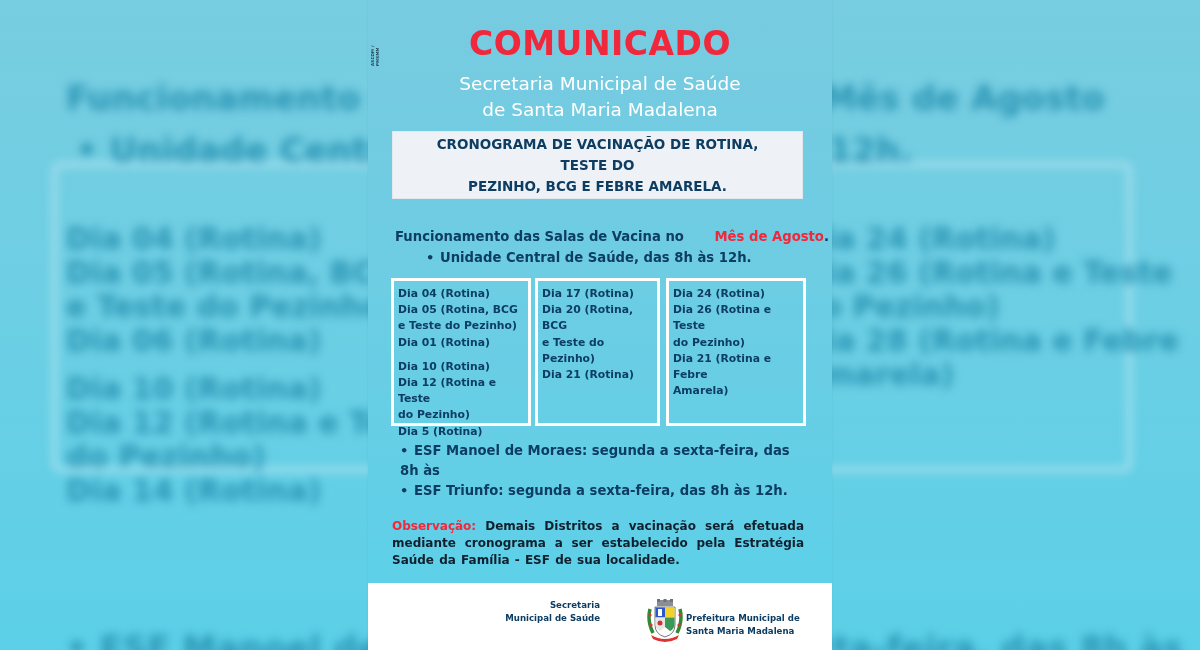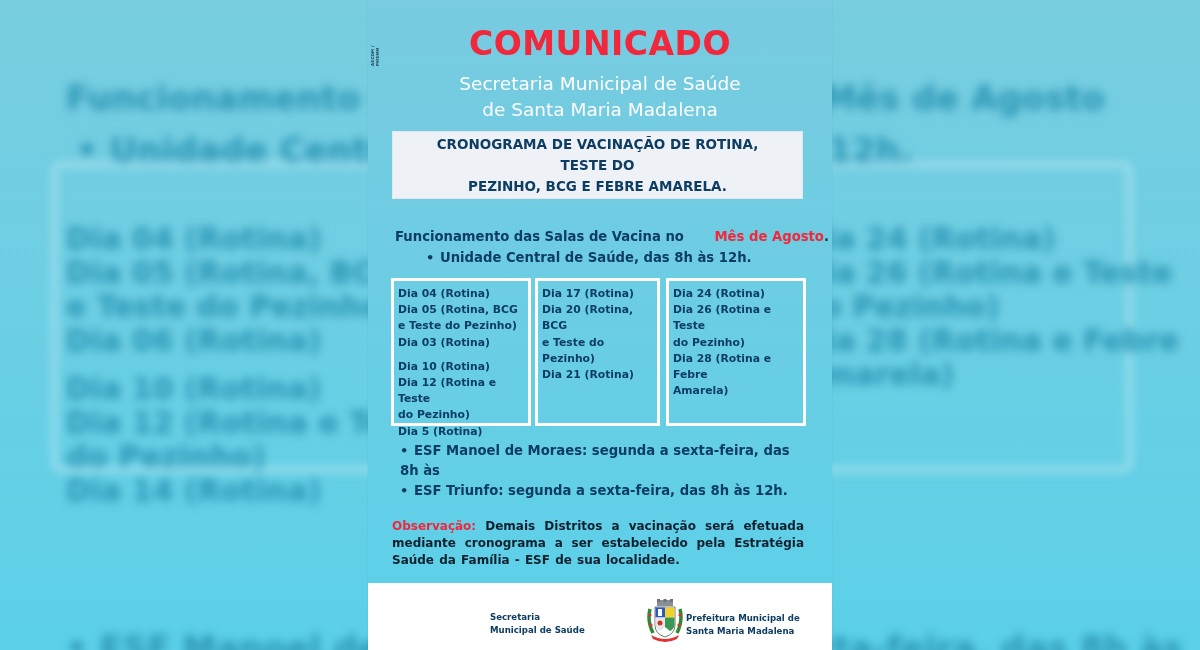--- a/index.html
+++ b/index.html
@@ -151,23 +151,23 @@
     .obs .label { color: #f1273c; }
 
     .footer {
       position: absolute;
       left: 0; top: 583px;
       width: 464px; height: 67px;
       background: #ffffff;
     }
     .footer .sec {
       position: absolute;
-      left: 122px; top: 28px;
+      left: 122px; top: 16px;
       width: 110px;
-      text-align: left;
+      text-align: right;
       font-weight: bold;
       font-size: 8.6px;
       line-height: 12.5px;
       color: #0d3d62;
     }
     .footer .crest {
       position: absolute;
       left: 279px; top: 16px;
       width: 36px; height: 44px;
     }
@@ -234,40 +234,40 @@
   </div>
 
   <div class="bullet b1">
     <span class="dot">•</span><span>Unidade Central de Saúde, das 8h às 12h.</span>
   </div>
 
   <div class="col c1">
     <div>Dia 04 (Rotina)</div>
     <div>Dia 05 (Rotina, BCG</div>
     <div>e Teste do Pezinho)</div>
-    <div>Dia 03 (Rotina)</div>
+    <div>Dia 01 (Rotina)</div>
     <div class="gap"></div>
     <div>Dia 10 (Rotina)</div>
     <div>Dia 12 (Rotina e Teste</div>
     <div>do Pezinho)</div>
     <div>Dia 5 (Rotina)</div>
   </div>
 
   <div class="col c2">
     <div>Dia 17 (Rotina)</div>
     <div>Dia 20 (Rotina, BCG</div>
     <div>e Teste do Pezinho)</div>
     <div>Dia 21 (Rotina)</div>
   </div>
 
   <div class="col c3">
     <div>Dia 24 (Rotina)</div>
     <div>Dia 26 (Rotina e Teste</div>
     <div>do Pezinho)</div>
-    <div>Dia 28 (Rotina e Febre</div>
+    <div>Dia 21 (Rotina e Febre</div>
     <div>Amarela)</div>
   </div>
 
   <div class="bullet b2">
     <span class="dot">•</span><span>ESF Manoel de Moraes: segunda a sexta-feira, das 8h às</span>
   </div>
 
   <div class="bullet b3">
     <span class="dot">•</span><span>ESF Triunfo: segunda a sexta-feira, das 8h às 12h.</span>
   </div>

